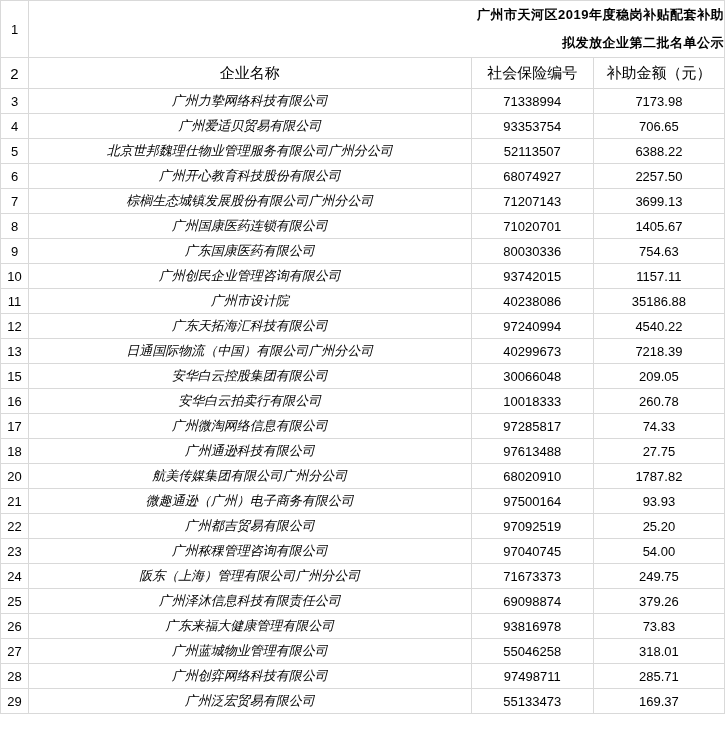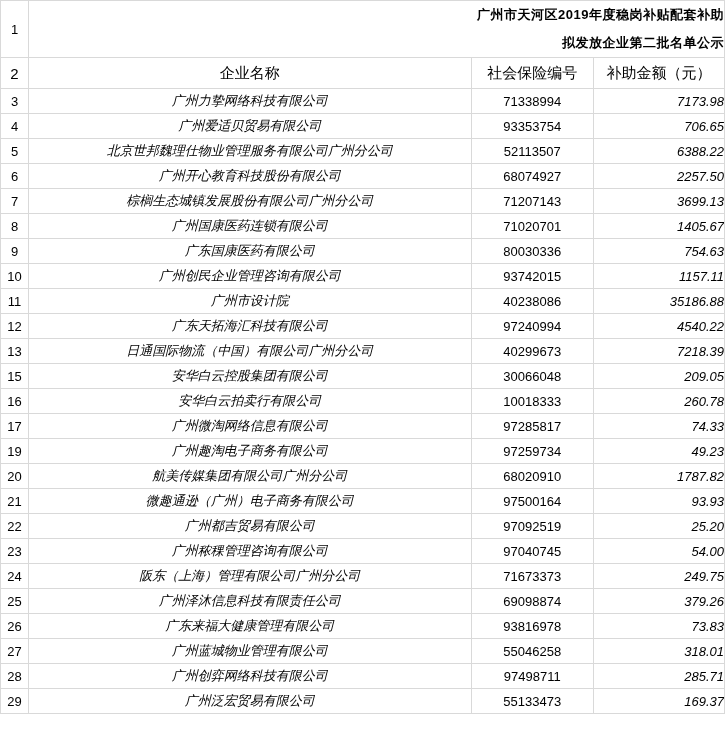--- a/index.html
+++ b/index.html
@@ -77,24 +77,23 @@
     font-size: 13.5px;
     padding: 0 4px;
     font-style: italic;
   }
   td.c-num {
     text-align: center;
     font-size: 13.5px;
     padding: 0 4px;
   }
   td.c-amt {
-    text-align: right;
+    text-align: center;
     font-size: 13.5px;
     padding: 0 8px 0 4px;
-    font-style: italic;
   }
   .col-name { width: 442px; }
   .col-num  { width: 122px; }
   .col-amt  { width: 131px; }
 </style>
 </head>
 <body>
 
 <div id="sheet">
   <table class="grid">
@@ -196,24 +195,24 @@
           <td class="c-num">10018333</td>
           <td class="c-amt">260.78</td>
         </tr>
         <tr>
           <td class="rowhdr">17</td>
           <td class="c-name">广州微淘网络信息有限公司</td>
           <td class="c-num">97285817</td>
           <td class="c-amt">74.33</td>
         </tr>
         <tr>
-          <td class="rowhdr">19</td>
-          <td class="c-name">广州趣淘电子商务有限公司</td>
-          <td class="c-num">97259734</td>
-          <td class="c-amt">49.23</td>
+          <td class="rowhdr">18</td>
+          <td class="c-name">广州通逊科技有限公司</td>
+          <td class="c-num">97613488</td>
+          <td class="c-amt">27.75</td>
         </tr>
         <tr>
           <td class="rowhdr">20</td>
           <td class="c-name">航美传媒集团有限公司广州分公司</td>
           <td class="c-num">68020910</td>
           <td class="c-amt">1787.82</td>
         </tr>
         <tr>
           <td class="rowhdr">21</td>
           <td class="c-name">微趣通逊（广州）电子商务有限公司</td>

